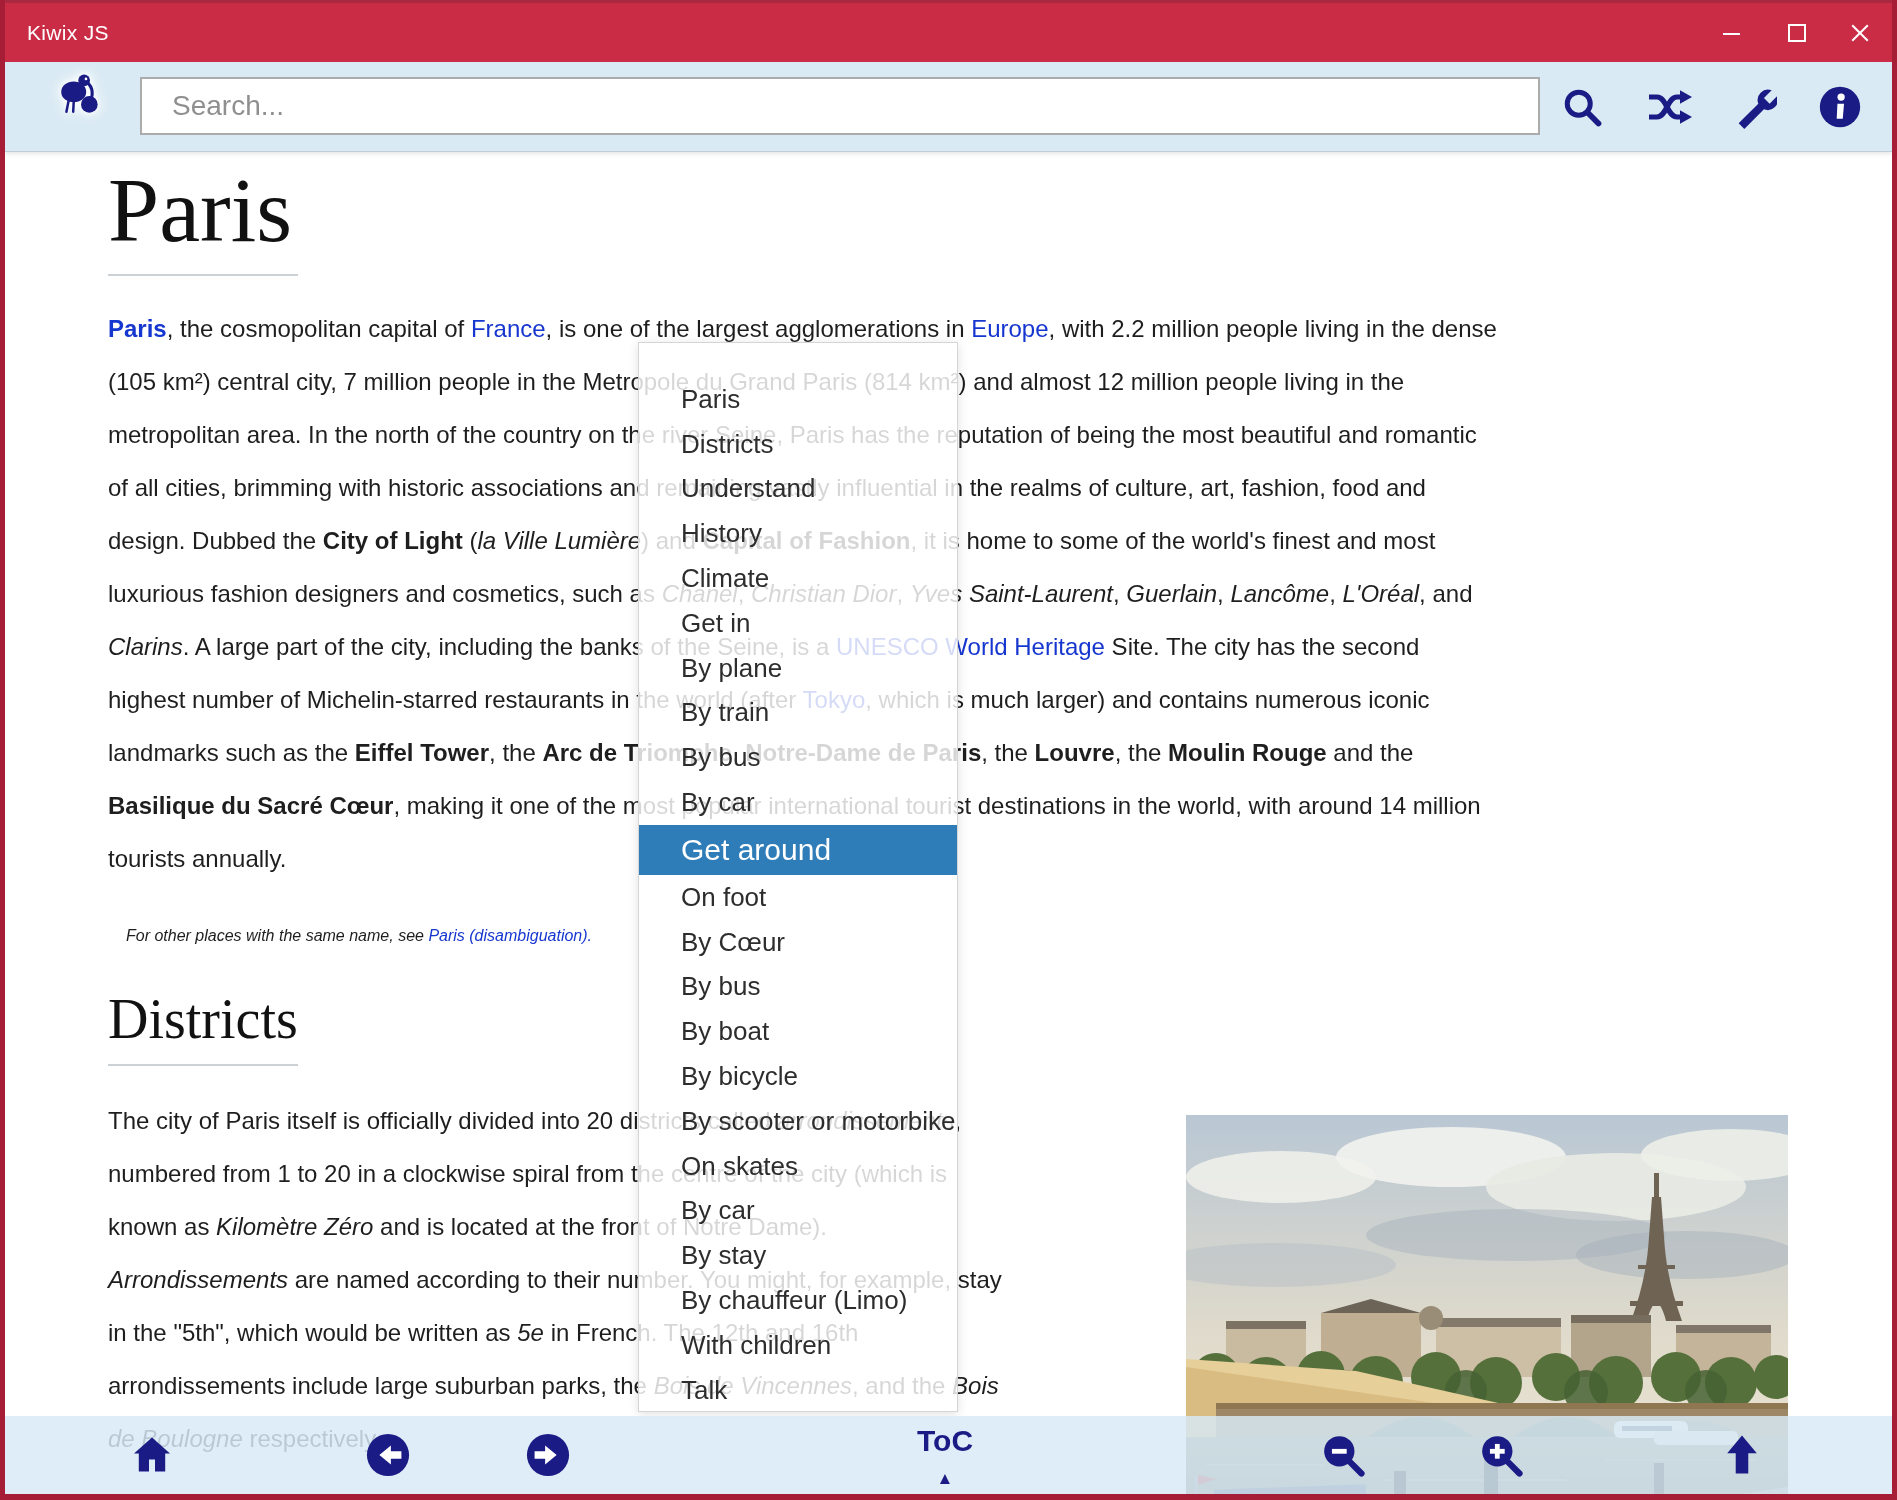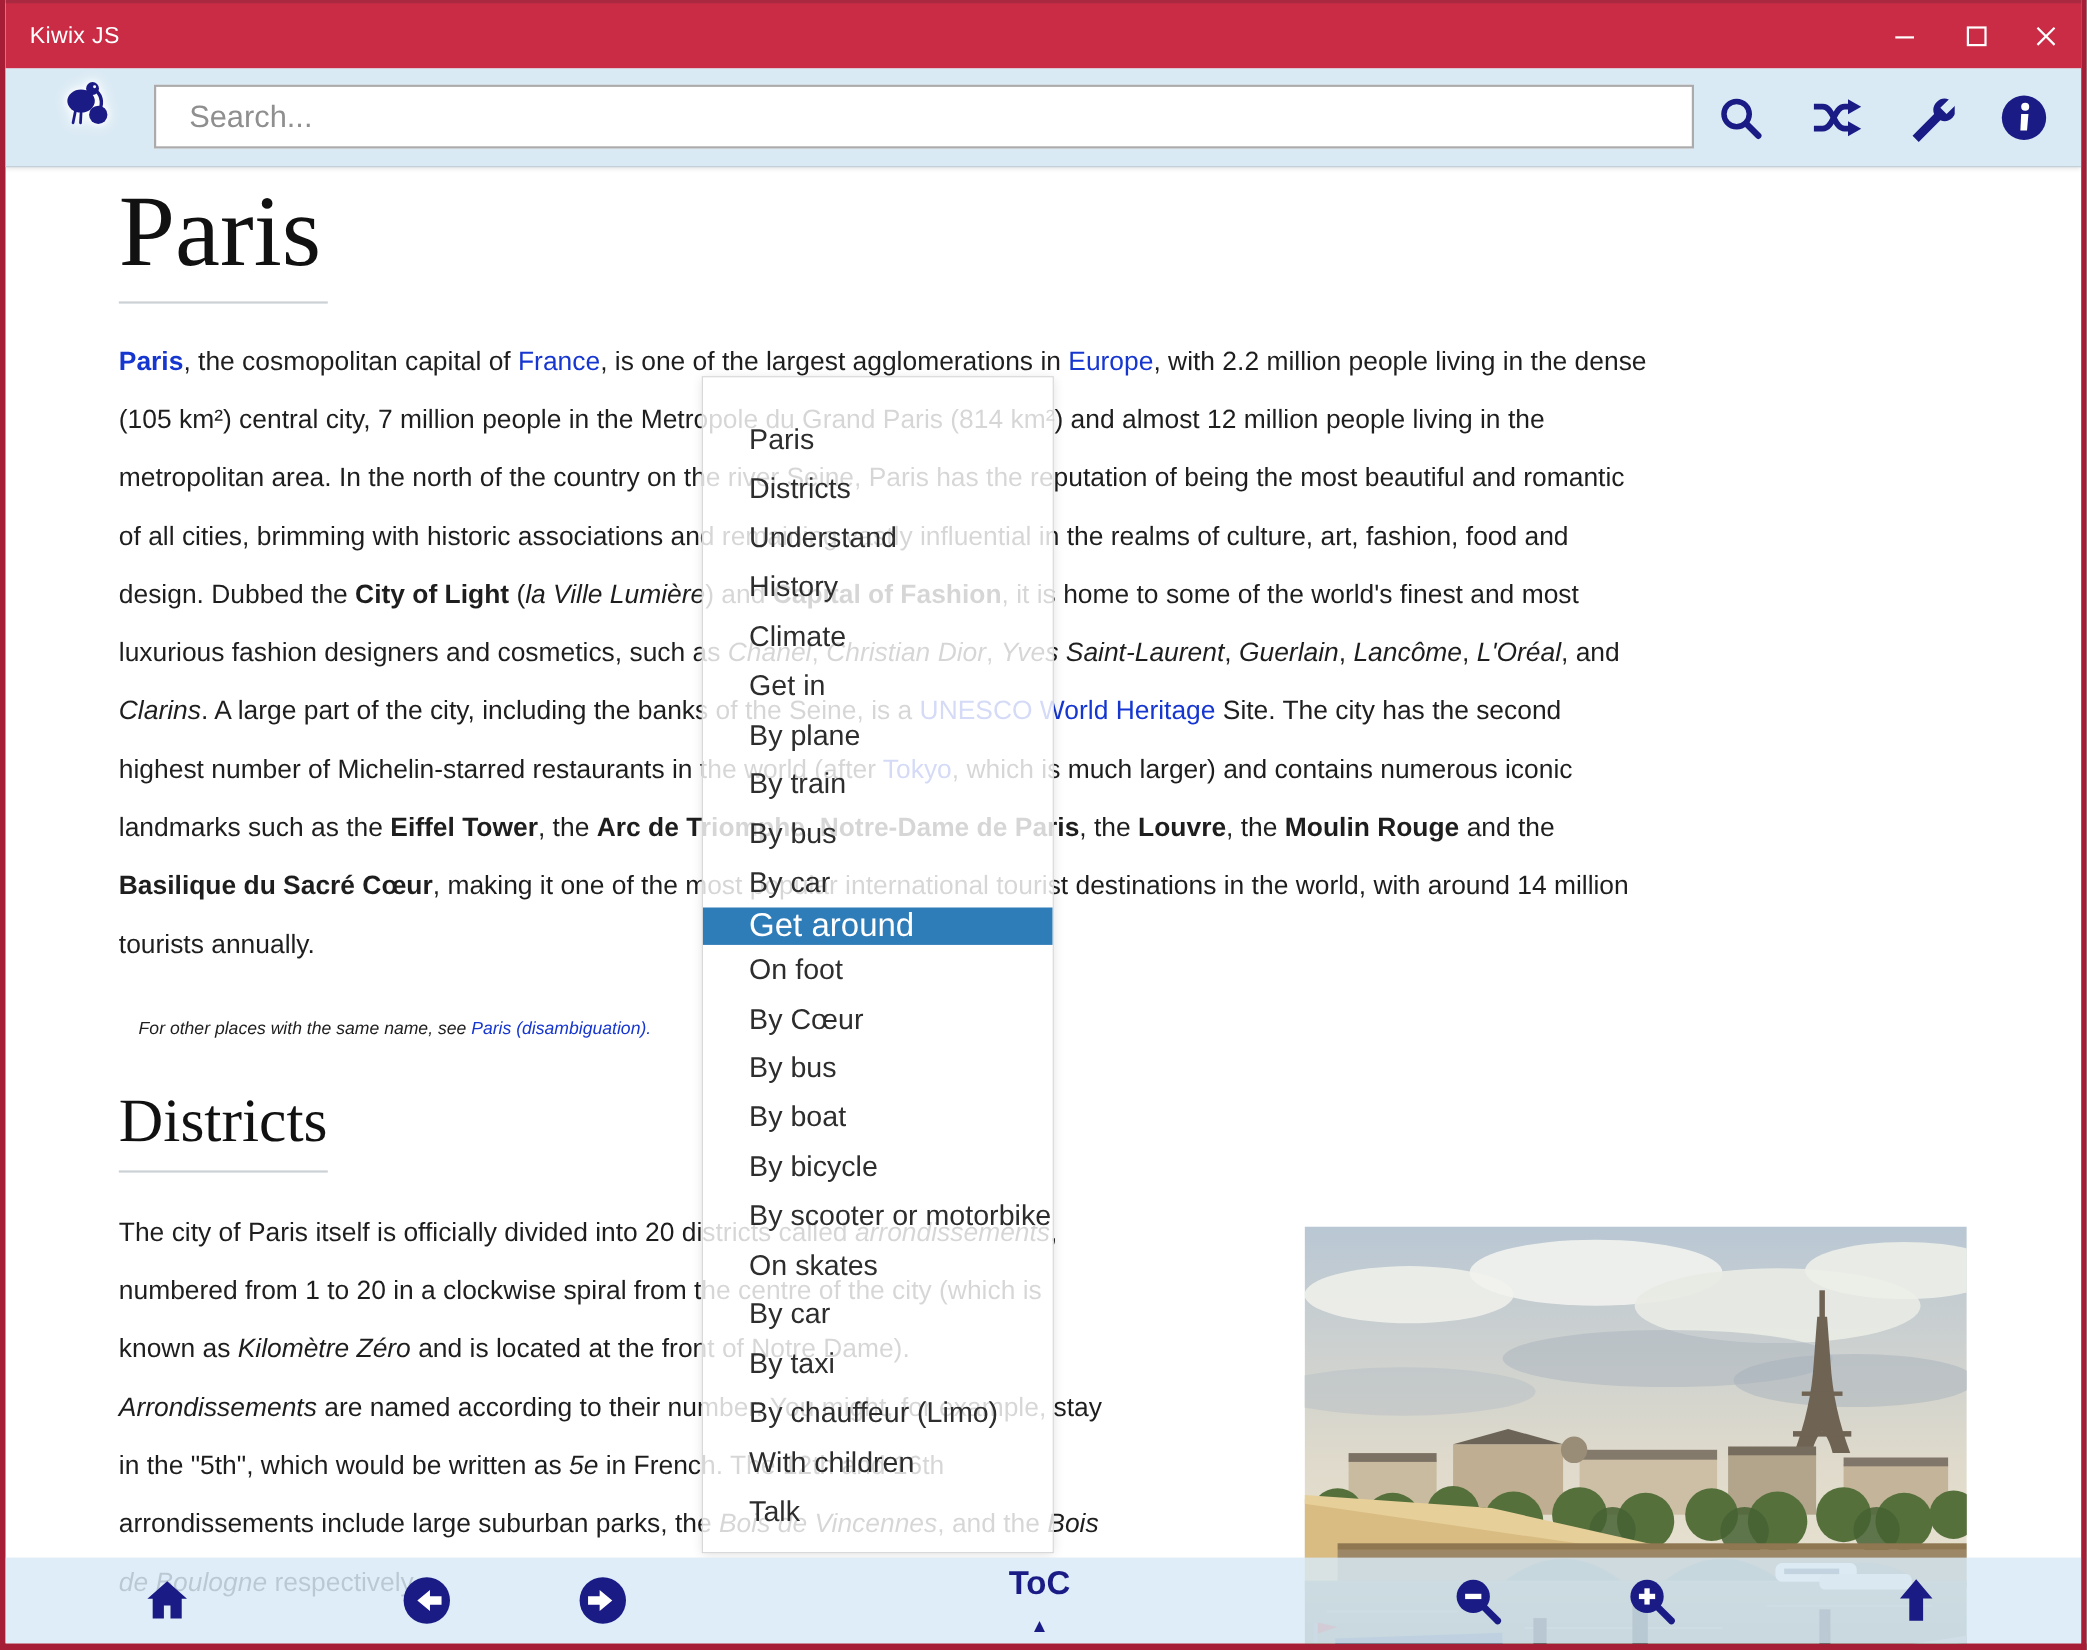--- a/index.html
+++ b/index.html
@@ -52,21 +52,21 @@
   
   .figure{position:absolute;left:1181px;top:963px;width:602px;}
   .figure svg{display:block;}
   
   .toc-popup{position:absolute;left:633px;top:342px;width:320px;height:1070px;
     background:rgba(255,255,255,.82);border:1px solid #d5d5d5;z-index:20;
     box-shadow:0 2px 10px rgba(0,0,0,.12);padding-top:34px;overflow:hidden;}
   .toc-popup ul{list-style:none;margin:0;padding:0;}
   .toc-popup li{height:44.8px;display:flex;align-items:center;padding-left:42px;
     font-size:26px;color:#2d2d2d;cursor:pointer;white-space:nowrap;}
-  .toc-popup li.active{height:34px;background:var(--toc_active);color:#fff;font-size:30px;}
+  .toc-popup li.active{height:50px;background:var(--toc_active);color:#fff;font-size:30px;}
   
   .bottombar{position:absolute;left:0;right:0;bottom:0;height:78px;z-index:28;
     background:rgba(216,234,245,.84);}
   .bbtn{position:absolute;top:50%;transform:translate(-50%,-50%);color:var(--navy);
     display:flex;align-items:center;justify-content:center;cursor:pointer;}
   .toc-btn{font-weight:700;font-size:30px;color:var(--navy);gap:12px;}
   .toc-btn .tri{font-size:17px;line-height:1;}
 </style>
 </head>
 <body>
@@ -294,21 +294,21 @@
         <li>
           <span>By scooter or motorbike</span>
         </li>
         <li>
           <span>On skates</span>
         </li>
         <li>
           <span>By car</span>
         </li>
         <li>
-          <span>By taxi</span>
+          <span>By stay</span>
         </li>
         <li>
           <span>By chauffeur (Limo)</span>
         </li>
         <li>
           <span>With children</span>
         </li>
         <li>
           <span>Talk</span>
         </li>

